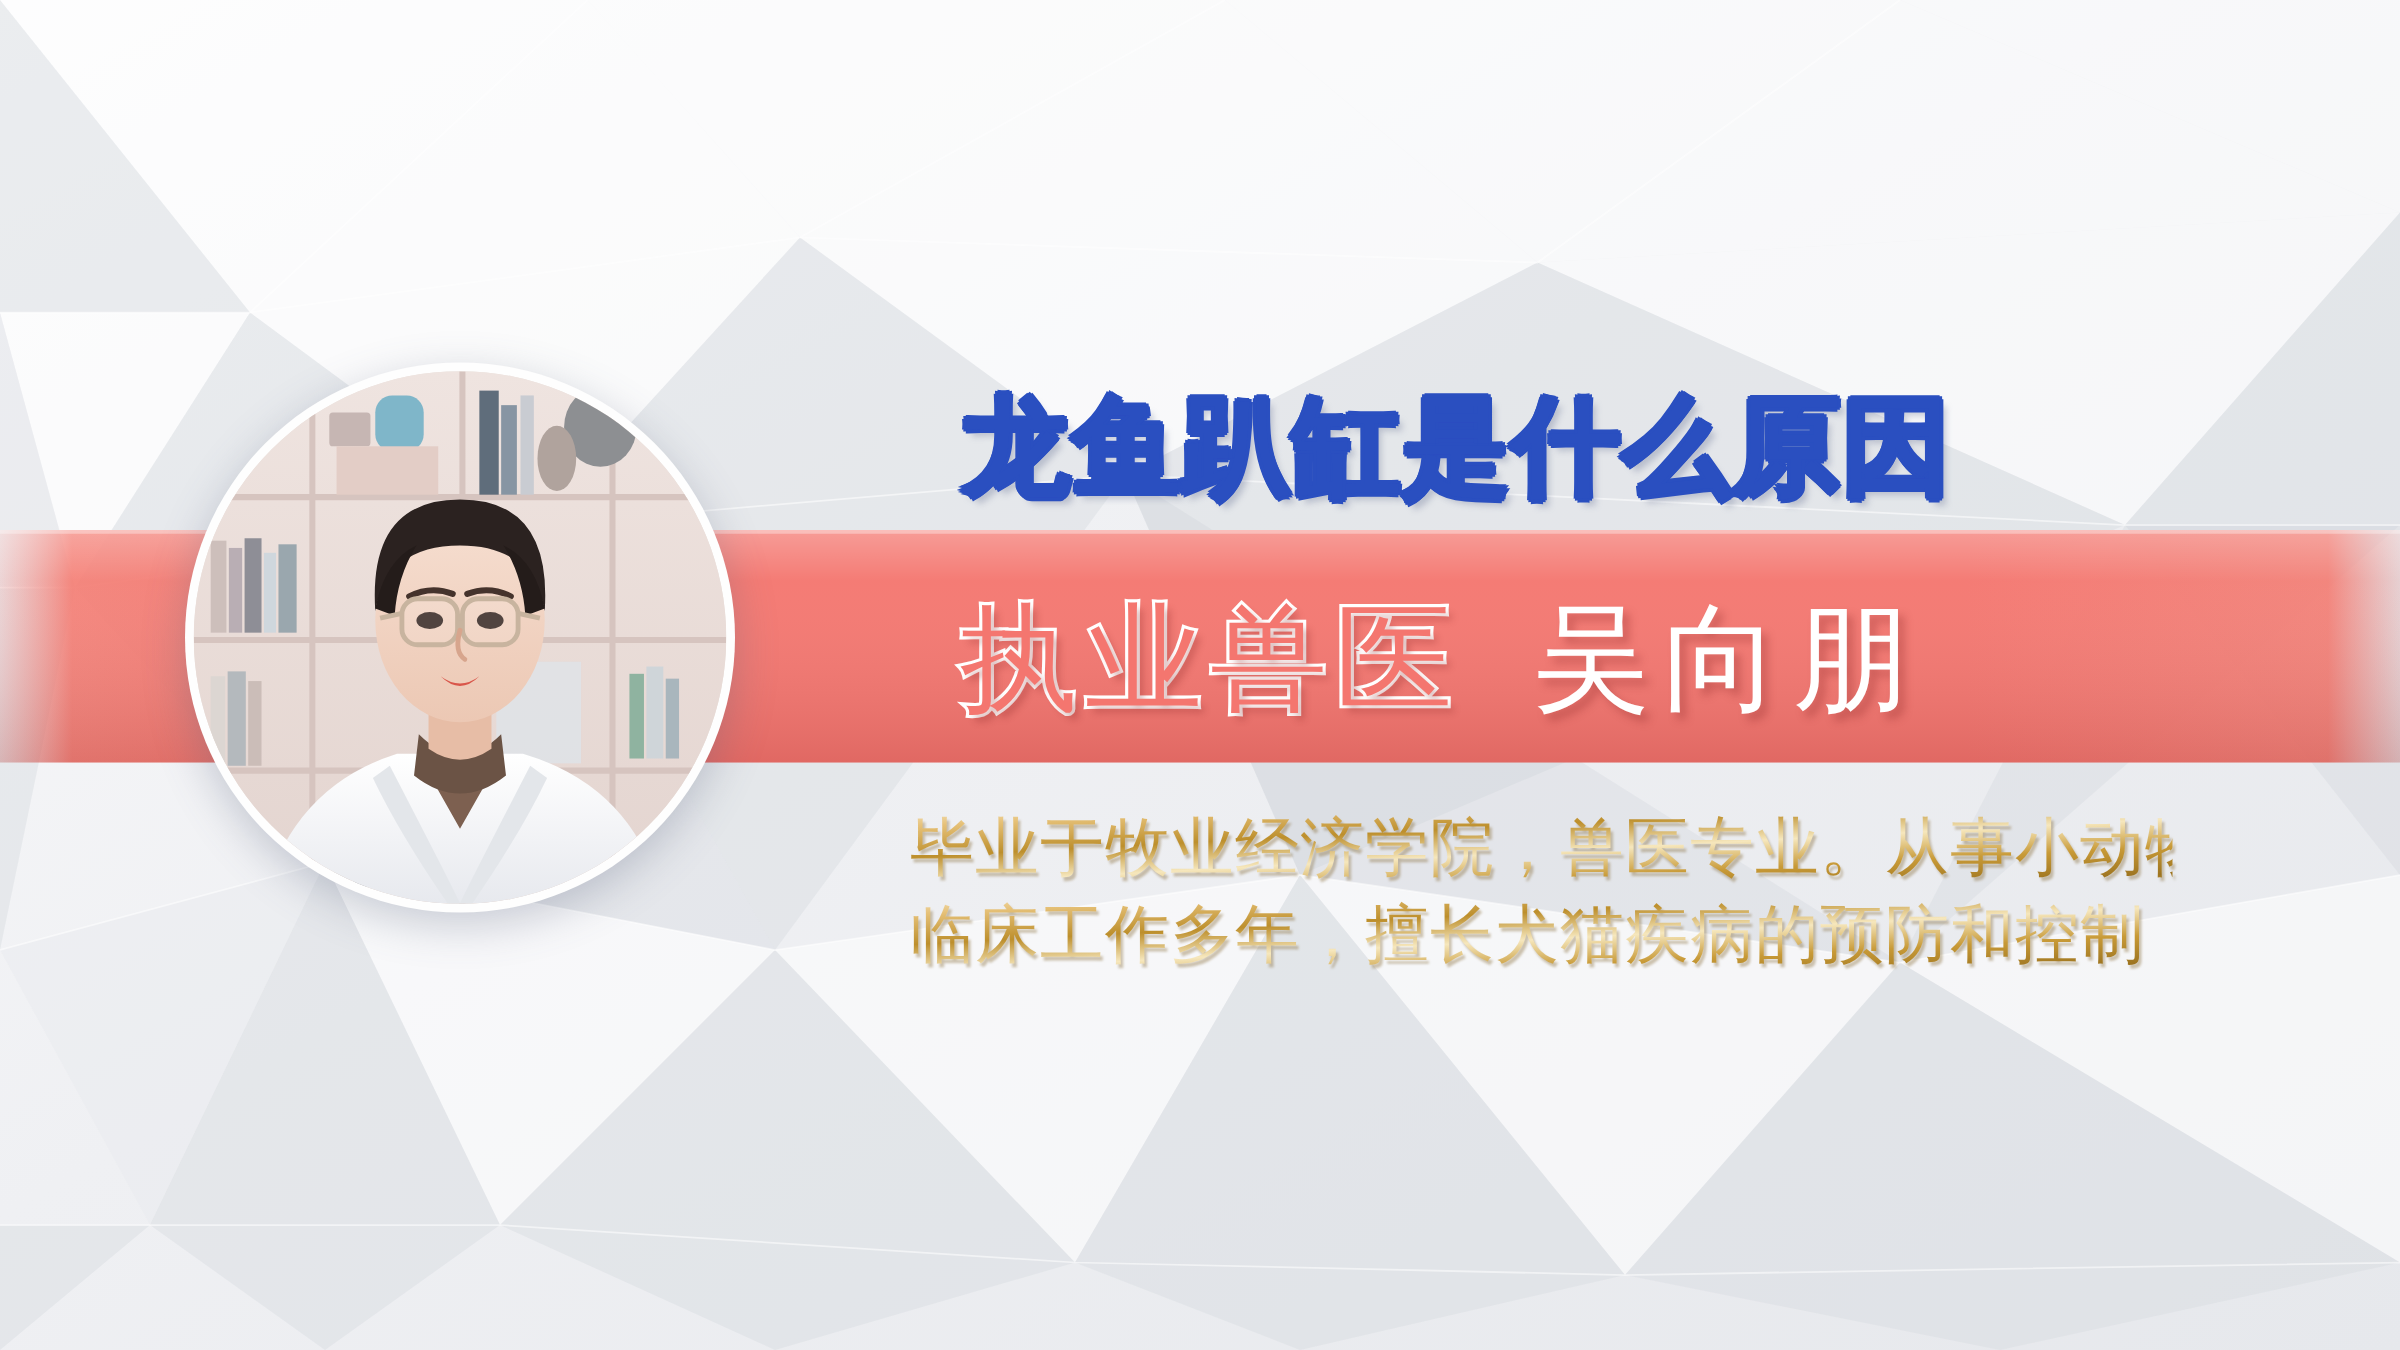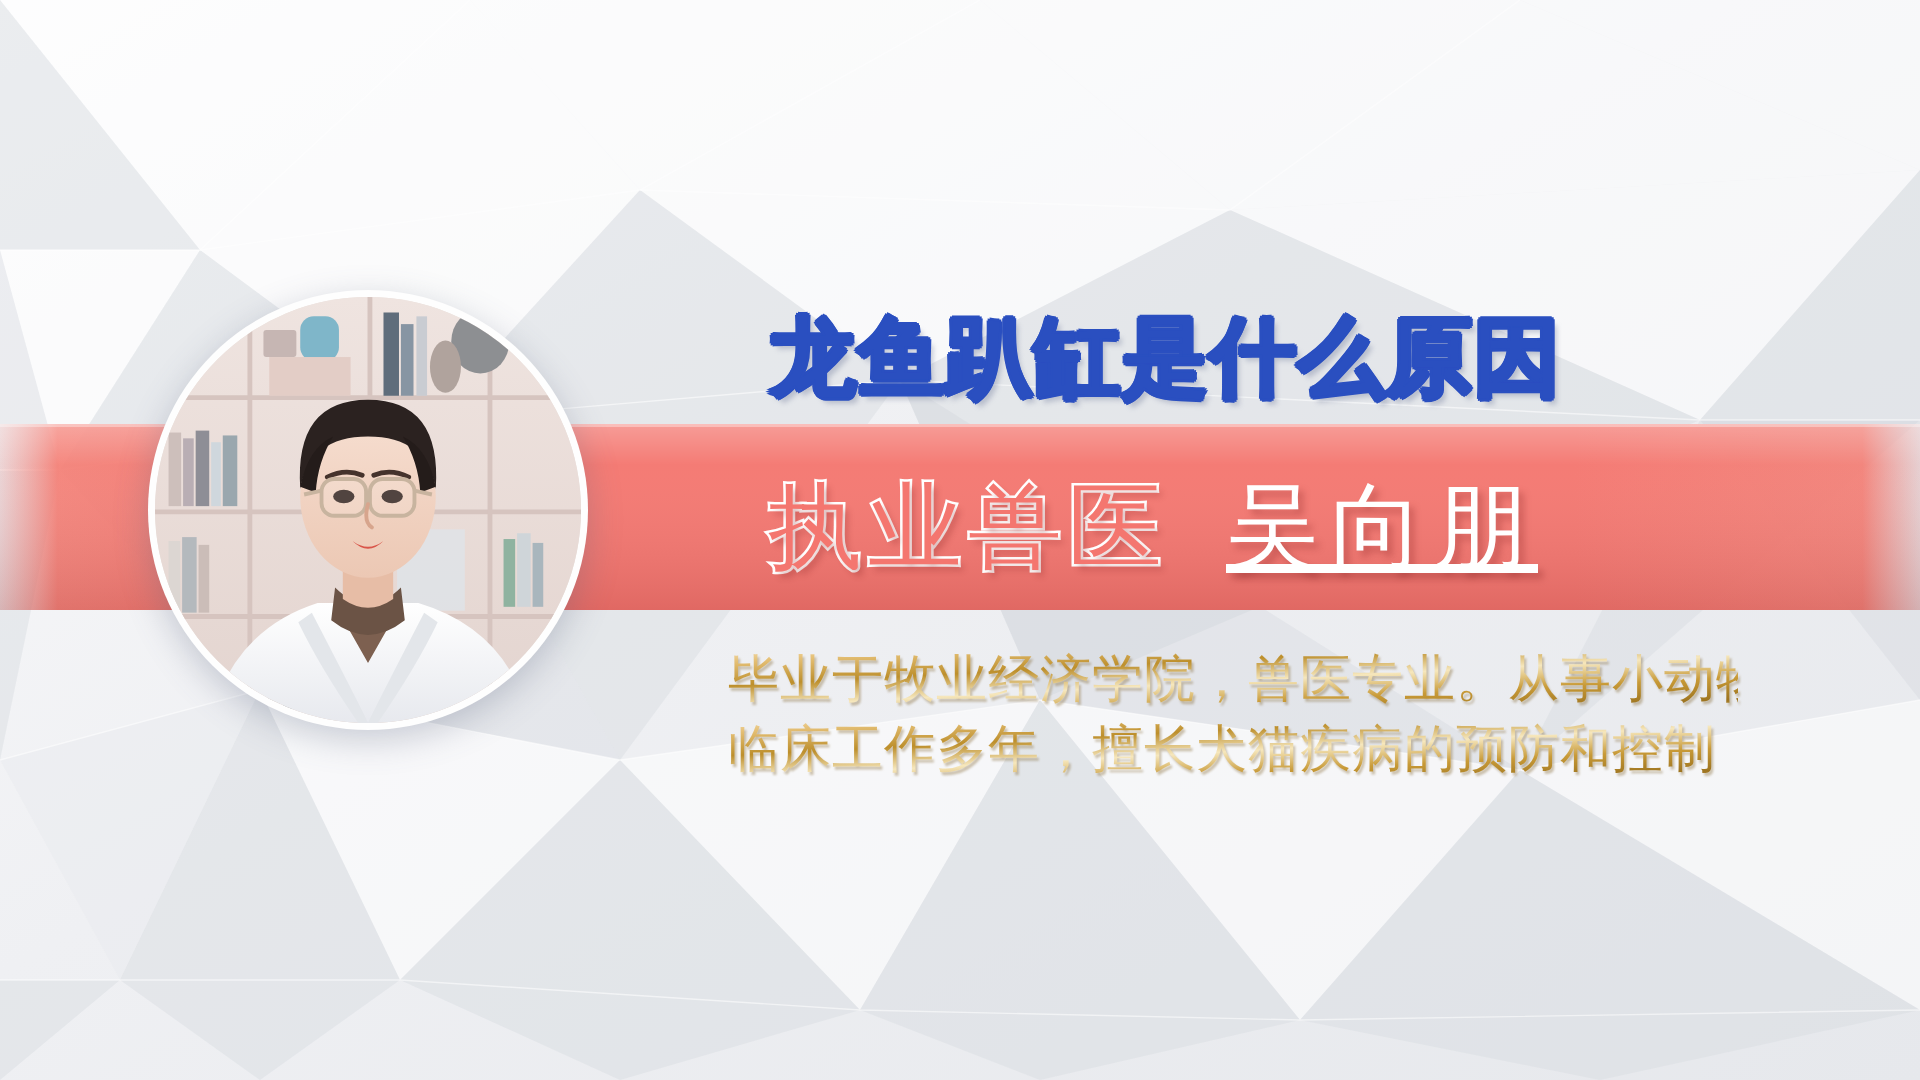--- a/index.html
+++ b/index.html
@@ -62,21 +62,20 @@
     font-family: "DejaVu Sans", "Liberation Sans", sans-serif;
   }
   #nameline .gap { width: 58px; }
   #nameline .person {
     font-size: 94px;
     font-weight: 400;
     letter-spacing: 10px;
     color: #ffffff;
     text-shadow: 5px 6px 7px rgba(140,40,40,0.35);
     font-family: "DejaVu Sans", "Liberation Sans", sans-serif;
-    text-decoration: underline;
   }
 
   
   #desc {
     position: absolute;
     left: 728px;
     top: 644px;
     width: 1010px;
   }
   #desc .line {

